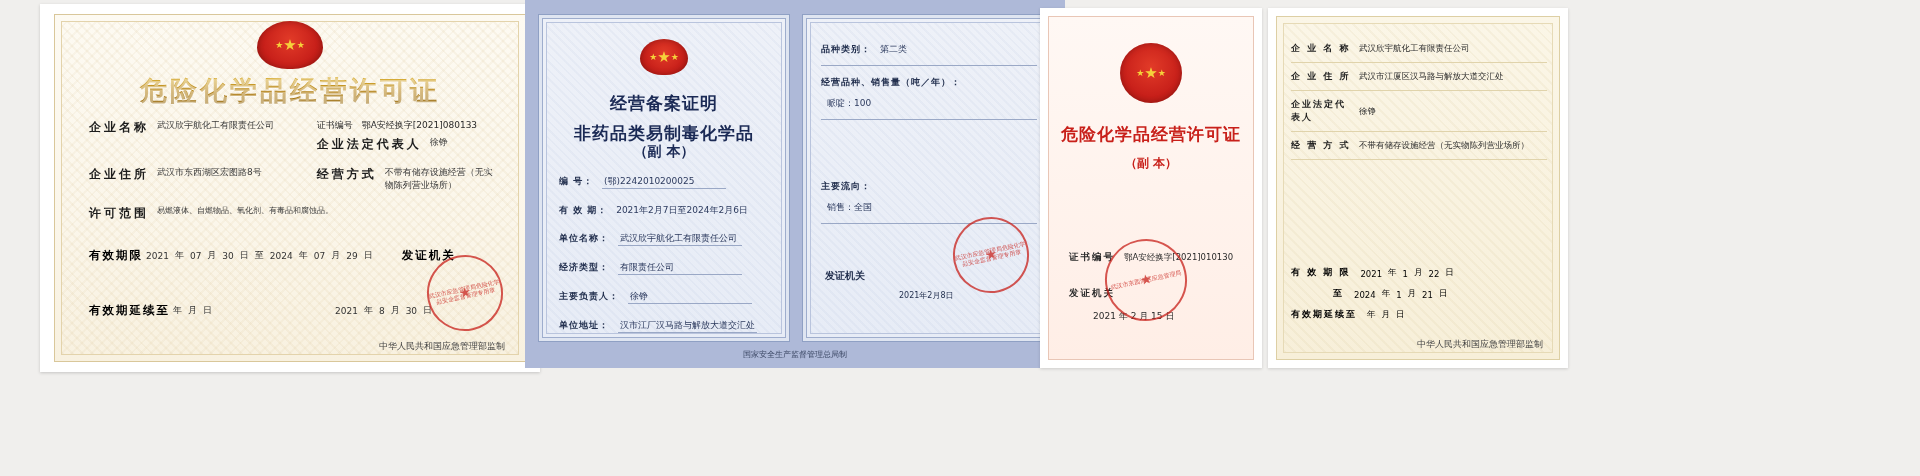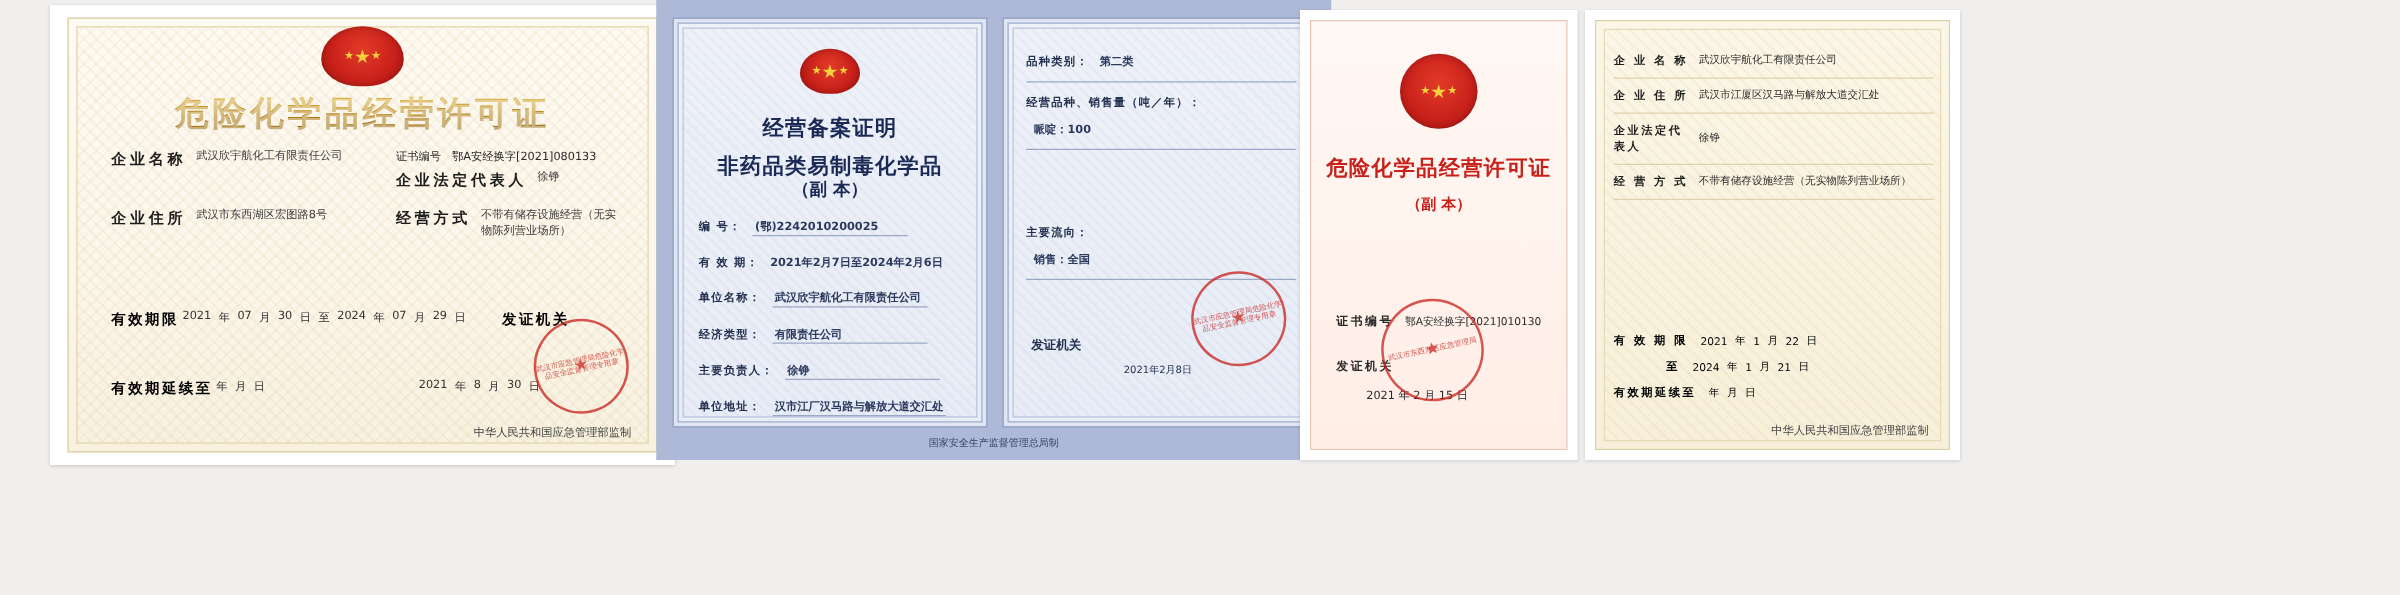--- a/index.html
+++ b/index.html
@@ -52,21 +52,21 @@
     background:linear-gradient(180deg,#e8c24a 0%,#b07c10 55%,#8a5f08 100%);
     -webkit-background-clip:text;background-clip:text;-webkit-text-fill-color:transparent;
     text-shadow:0 1px 0 rgba(255,255,255,.45);
   }
   #cert1 .body{position:absolute;left:34px;right:26px;top:104px;font-size:11px;color:#2a2a2a;}
   .row{display:flex;align-items:flex-start;margin-bottom:13px;}
   .lbl{font-weight:bold;letter-spacing:3px;white-space:nowrap;color:#1d1d1d;font-size:12px;}
   .val{margin-left:8px;font-size:9px;color:#3a3a3a;line-height:1.45;border-bottom:0;flex:1;}
   #cert1 .scope{font-size:8px;line-height:1.5;color:#3a3a3a;}
   #c1valid{position:absolute;left:34px;right:26px;bottom:34px;font-size:11px;}
-  #c1valid .vrow{display:flex;align-items:flex-start;margin-bottom:9px;font-weight:bold;letter-spacing:2px;font-size:11.5px;margin-top:40px;}
+  #c1valid .vrow{display:flex;align-items:center;margin-bottom:9px;font-weight:bold;letter-spacing:2px;font-size:11.5px;margin-top:40px;}
   #c1valid .vrow .sm{font-weight:normal;letter-spacing:0;font-size:9px;margin:0 3px;color:#333;}
   .stamp{
     position:absolute;border:2px solid #c8201a;border-radius:50%;
     color:#c8201a;opacity:.75;display:flex;align-items:center;justify-content:center;
     transform:rotate(-12deg);font-size:6px;text-align:center;line-height:1.1;
   }
   .stamp .star{position:absolute;font-size:13px;}
   #c1stamp{right:22px;bottom:30px;width:72px;height:72px;}
   #c1foot{position:absolute;right:20px;bottom:8px;font-size:9px;color:#444;}
 
@@ -89,21 +89,21 @@
   #p2b{left:277px;width:250px;}
   #cert2 .emblem{left:50%;margin-left:-24px;top:24px;width:48px;height:36px;}
   #c2title{
     position:absolute;left:10px;right:10px;top:74px;text-align:center;
     font-size:17px;font-weight:bold;color:#1b2a55;line-height:1.75;letter-spacing:1px;
   }
   #c2sub{position:absolute;left:0;right:0;top:128px;text-align:center;font-size:14px;font-weight:bold;color:#1b2a55;}
   #cert2 .fields{position:absolute;left:20px;right:18px;top:160px;font-size:9px;color:#23304f;}
   #cert2 .f{margin-bottom:15px;white-space:nowrap;}
   #cert2 .f .k{font-weight:bold;letter-spacing:1px;}
-  #cert2 .f .v{margin-left:6px;color:#2c3a5e;font-weight:bold;}
+  #cert2 .f .v{margin-left:6px;color:#2c3a5e;}
   #cert2 .f .u{display:inline-block;border-bottom:1px solid #9aa8c6;min-width:120px;padding:0 2px;}
   #cert2 .rfields{position:absolute;left:18px;right:16px;top:28px;font-size:9px;color:#23304f;}
   #cert2 .rfields .f{margin-bottom:8px;}
   #cert2 .boxline{border-bottom:1px solid #9aa8c6;height:1px;margin:4px 0 10px;}
   #c2stampR{right:24px;bottom:48px;width:72px;height:72px;}
   #c2foot{position:absolute;left:0;right:0;bottom:8px;text-align:center;font-size:8px;color:#3a4663;}
 
   
   #cert3{
     left:1040px;top:8px;width:222px;height:360px;
@@ -174,20 +174,24 @@
           <div class="c" style="flex:1.25;display:flex;">
             <span class="lbl">企业住所</span>
             <span class="val">武汉市东西湖区宏图路8号</span>
           </div>
           <div class="c" style="flex:1;display:flex;">
             <span class="lbl">经营方式</span>
             <span class="val">不带有储存设施经营（无实物陈列营业场所）</span>
           </div>
         </div>
 
+        <div class="row">
+          <span class="lbl">许可范围</span>
+          <span class="val scope">易燃液体、自燃物品、氧化剂、有毒品和腐蚀品。</span>
+        </div>
       </div>
 
       <div id="c1valid">
         <div class="vrow">
           <span>有效期限</span>
           <span class="sm">2021</span>
           <span class="sm">年</span>
           <span class="sm">07</span>
           <span class="sm">月</span>
           <span class="sm">30</span>

